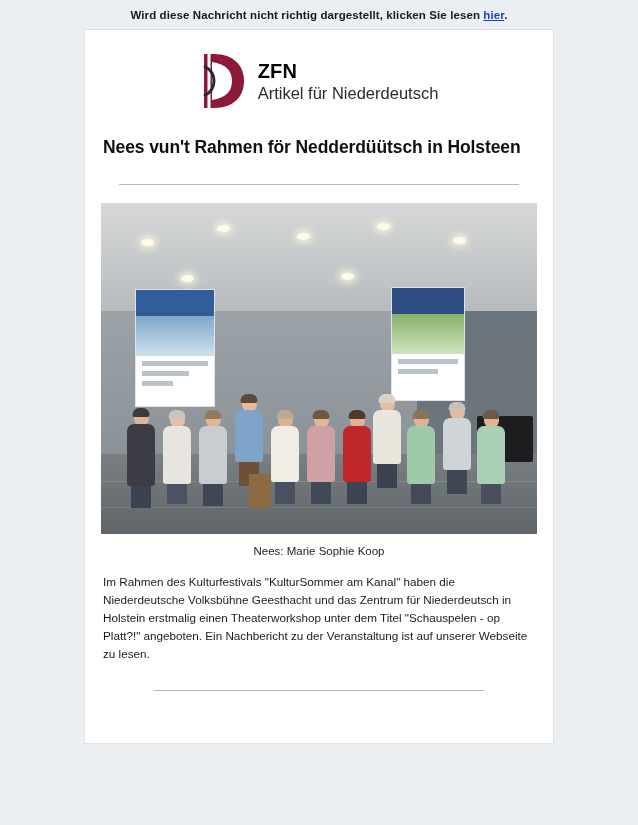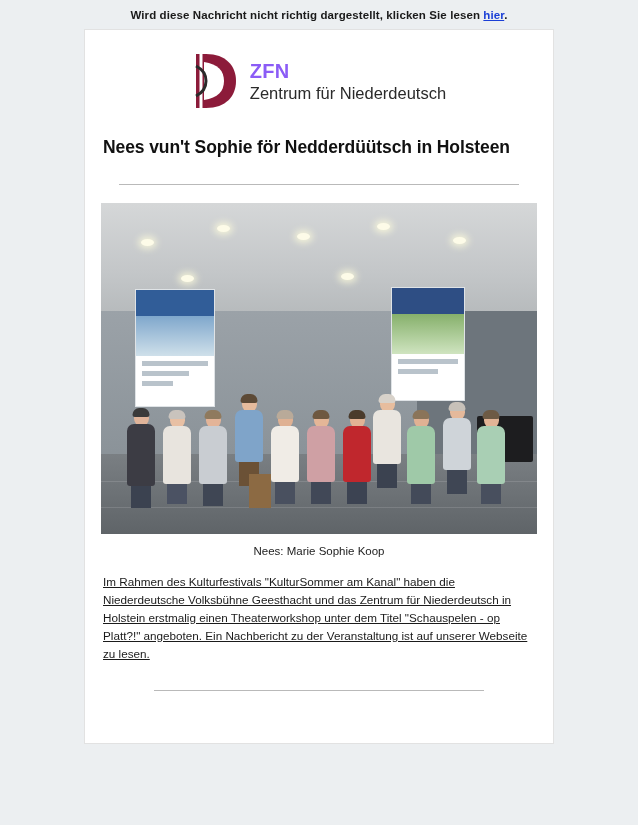--- a/index.html
+++ b/index.html
@@ -52,21 +52,21 @@
     position: relative;
     flex: 0 0 auto;
   }
   .logo-mark svg { display: block; }
   .logo-text {
     line-height: 1.22;
   }
   .logo-zfn {
     font-size: 20px;
     font-weight: bold;
-    color: #8b5cf6;
+    color: #000000;
     letter-spacing: 0.2px;
   }
   .logo-l2 {
     font-size: 16.5px;
     color: #2b2b2b;
   }
   .logo-l3 {
     font-size: 16.5px;
     color: #2b2b2b;
   }
@@ -114,21 +114,20 @@
     text-align: center;
     font-size: 11.5px;
     color: #222;
     padding: 11px 0 0 0;
   }
   .body-text {
     font-size: 11.7px;
     line-height: 1.52;
     color: #1b1b1b;
     padding: 16px 2px 0 2px;
-    text-decoration: underline;
   }
   .link-wrap {
     padding: 17px 2px 0 2px;
   }
   .link-wrap a {
     font-size: 11.7px;
     color: #1b3fd6;
     text-decoration: underline;
   }
 
@@ -208,27 +207,27 @@
       <div class="logo-mark">
         <svg width="46" height="58" viewBox="0 0 46 58">
           <path d="M4 2 L4 56 L14 56 C34 56 44 44 44 29 C44 14 34 2 14 2 Z" fill="#8c1b3a"></path>
           <path d="M12 10 C26 12 32 19 32 29 C32 39 26 46 12 48 Z" fill="#ffffff"></path>
           <path d="M9 2 L9 56" stroke="#ffffff" stroke-width="3" fill="none"></path>
           <path d="M4 14 C12 18 14 23 14 29 C14 35 12 40 4 44" stroke="#2b2b2b" stroke-width="3" fill="none"></path>
         </svg>
       </div>
       <div class="logo-text">
         <div class="logo-zfn">ZFN</div>
-        <div class="logo-l2">Zentrum für Niederdeutsch</div>
+        <div class="logo-l2">Artikel für Niederdeutsch</div>
       </div>
     </div>
   </div>
 
   <div class="content">
-    <h1 class="headline">Nees vun't Sophie för Nedderdüütsch in Holsteen</h1>
+    <h1 class="headline">Nees vun't Rahmen för Nedderdüütsch in Holsteen</h1>
 
     <div class="divider-wrap">
       <div class="divider"></div>
     </div>
 
     <div class="photo-wrap">
       <div class="photo">
         <div class="ph-ceiling"></div>
         <div class="ph-light" style="left:40px; top:36px;"></div>
         <div class="ph-light" style="left:116px; top:22px;"></div>

